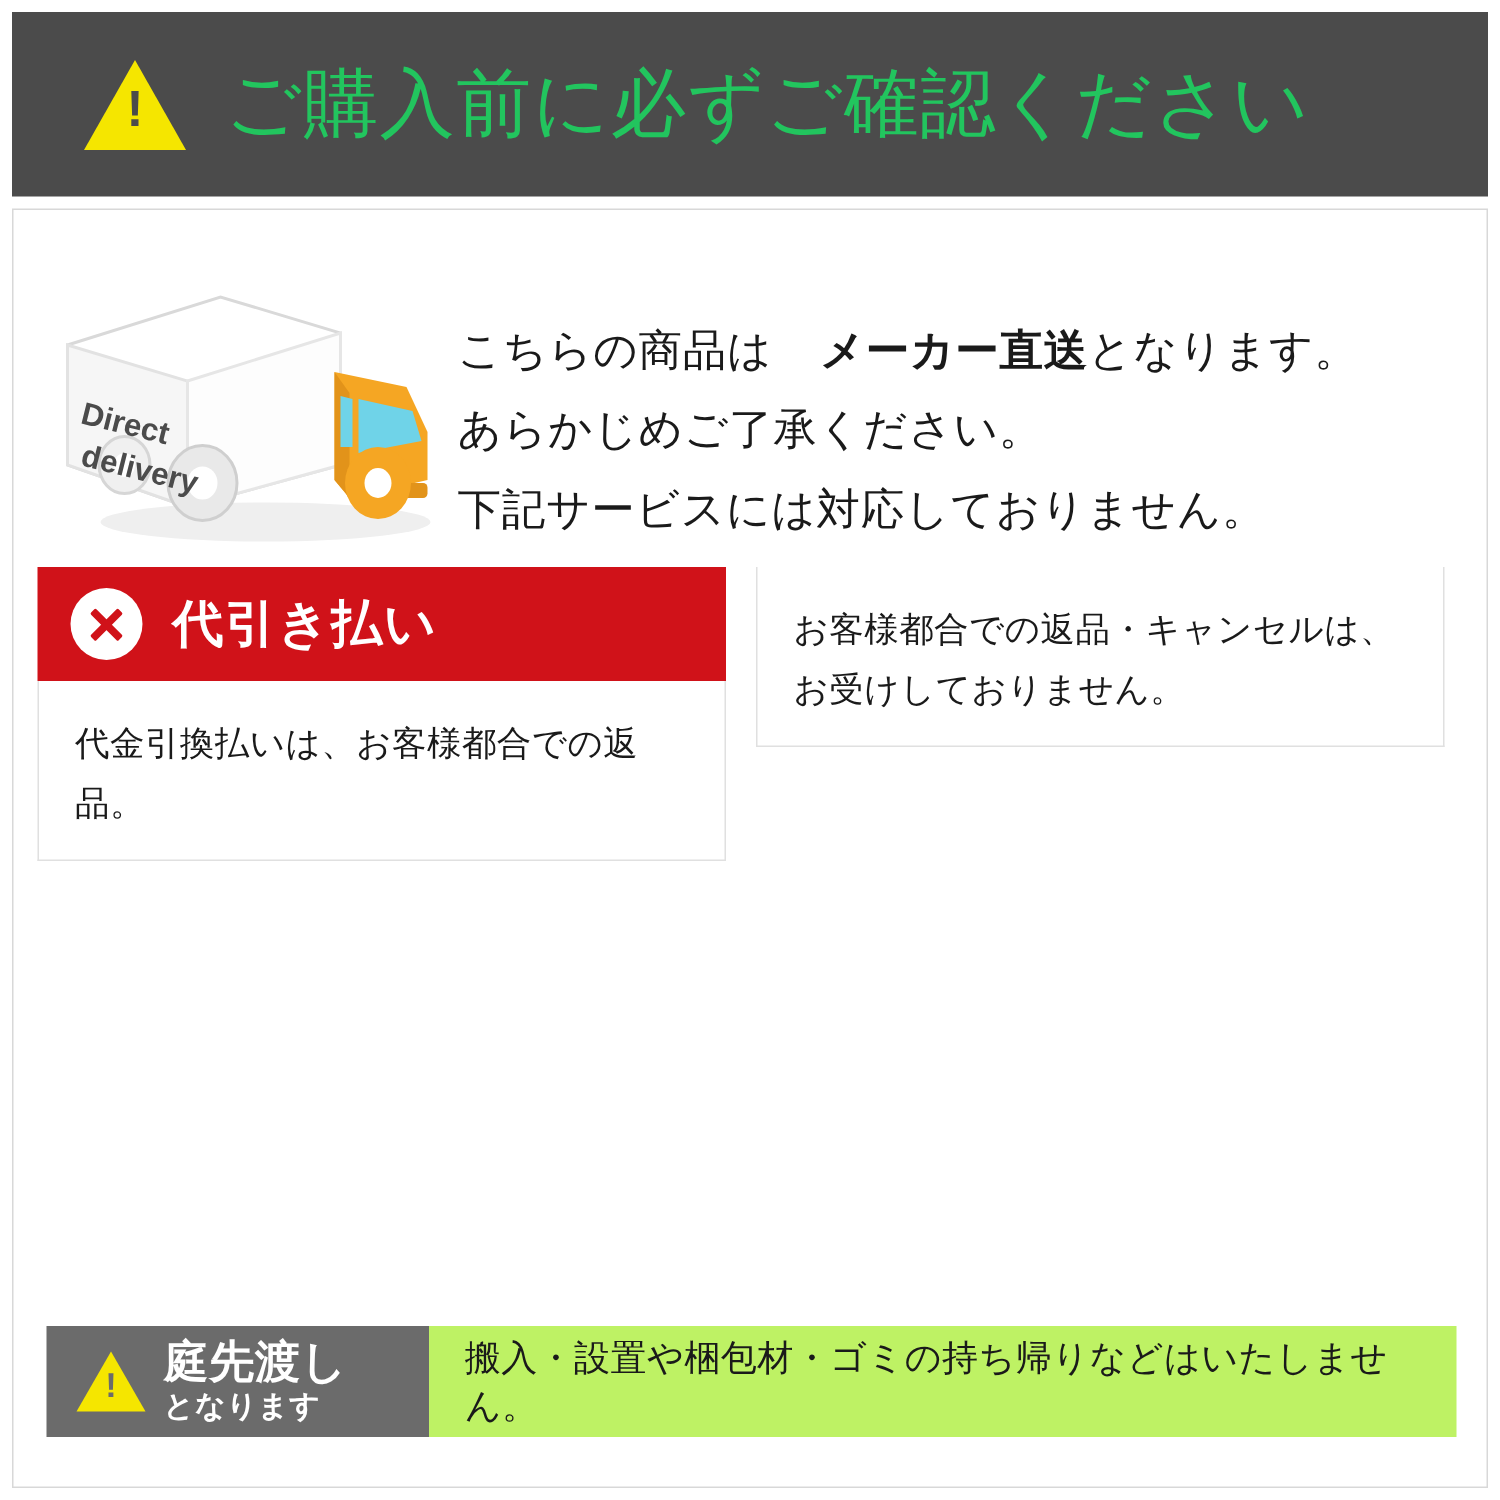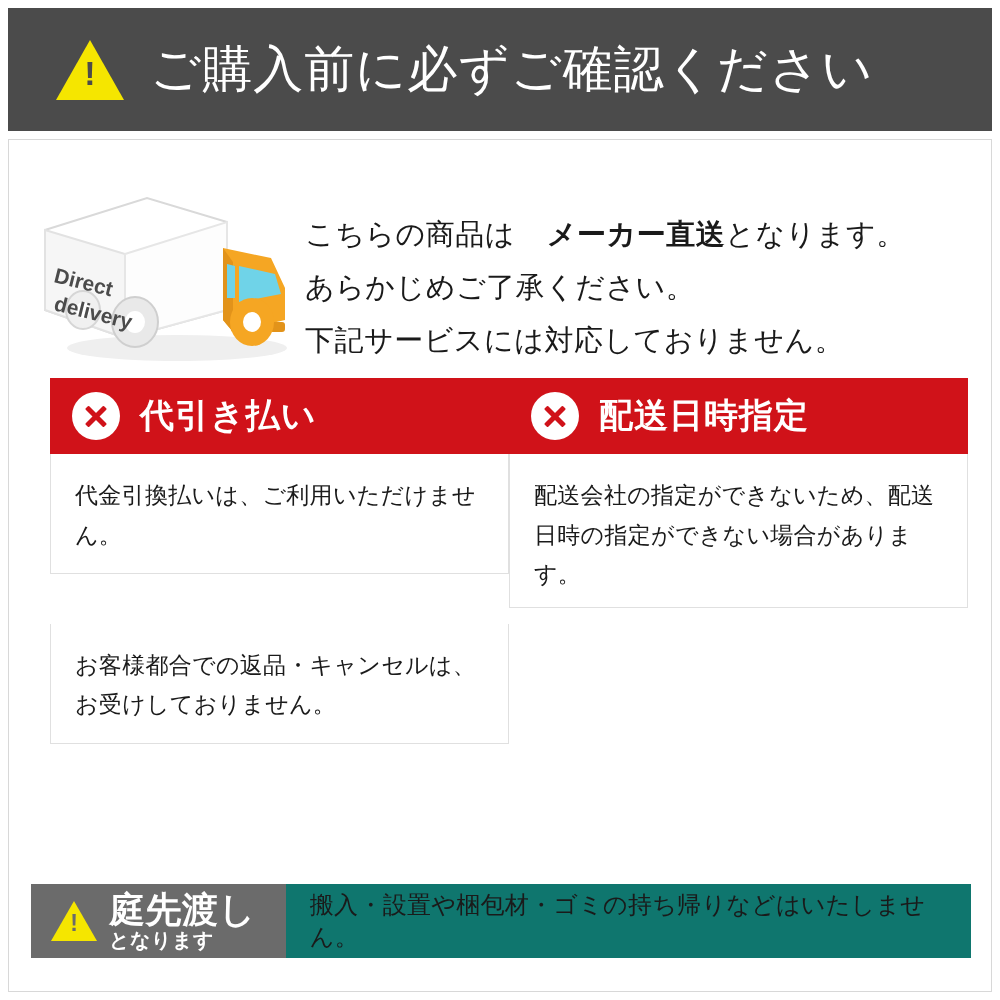--- a/index.html
+++ b/index.html
@@ -54,21 +54,21 @@
     top: 16px;
     width: 68px;
     text-align: center;
     font-size: 34px;
     line-height: 34px;
     font-weight: bold;
     color: #4b4b4b;
     font-family: "Liberation Sans", sans-serif;
   }
   .header-title {
-    color: #ffffff;
+    color: #22c55e;
     font-size: 50px;
     letter-spacing: 1px;
     font-weight: 500;
     white-space: nowrap;
   }
 
   
   .frame {
     position: absolute;
     left: 8px;
@@ -102,26 +102,27 @@
     letter-spacing: 0.5px;
   }
   .intro-text b {
     font-weight: bold;
     margin-left: 32px;
   }
 
   
   .grid {
     position: absolute;
-    left: 30px;
+    left: 16px;
     top: 238px;
     width: 940px;
     display: flex;
     flex-wrap: wrap;
-    justify-content: center;
+    justify-content: flex-start;
+    gap: 20px;
   }
   .cell {
     width: 459px;
     margin-bottom: 16px;
   }
   .cell-head {
     background: #d01219;
     height: 76px;
     display: flex;
     align-items: center;
@@ -213,33 +214,32 @@
     font-size: 23px;
     line-height: 23px;
     font-weight: bold;
     color: #6b6b6b;
   }
   .footer-labels {
     color: #ffffff;
     line-height: 1.15;
   }
   .footer-label-main {
-    font-size: 36px;
+    font-size: 30px;
     font-weight: bold;
     letter-spacing: 0.5px;
   }
   .footer-label-sub {
     font-size: 20px;
     font-weight: bold;
     letter-spacing: 0.5px;
-    font-family: Liberation Mono, monospace;
   }
   .footer-right {
     flex: 1 1 auto;
-    background: #0f766e;
+    background: #bef264;
     display: flex;
     align-items: center;
     padding-left: 24px;
     box-sizing: border-box;
     font-size: 24px;
     color: #1a1a1a;
     letter-spacing: 0.3px;
   }
 </style>
 </head>
@@ -296,30 +296,23 @@
       </div>
     </div>
 
     <div class="grid">
 
       <div class="cell">
         <div class="cell-head">
           <div class="x-circle"></div>
           <div class="cell-title">代引き払い</div>
         </div>
-        <div class="cell-body">代金引換払いは、ご利用いただけません。</div>
-      </div>
-
-      <div class="cell">
-        <div class="cell-head">
-          <div class="x-circle"></div>
-          <div class="cell-title">配送日時指定</div>
-        </div>
-        <div class="cell-body">配送会社の指定ができないため、配送日時の指定ができない場合があります。</div>
-      </div>
+        <div class="cell-body">代金引換払いは、お客様都合での返品。</div>
+      </div>
+
 
       <div class="cell">
         <div class="cell-body">お客様都合での返品・キャンセルは、お受けしておりません。</div>
       </div>
 
       <div class="cell">
       </div>
 
     </div>
 

